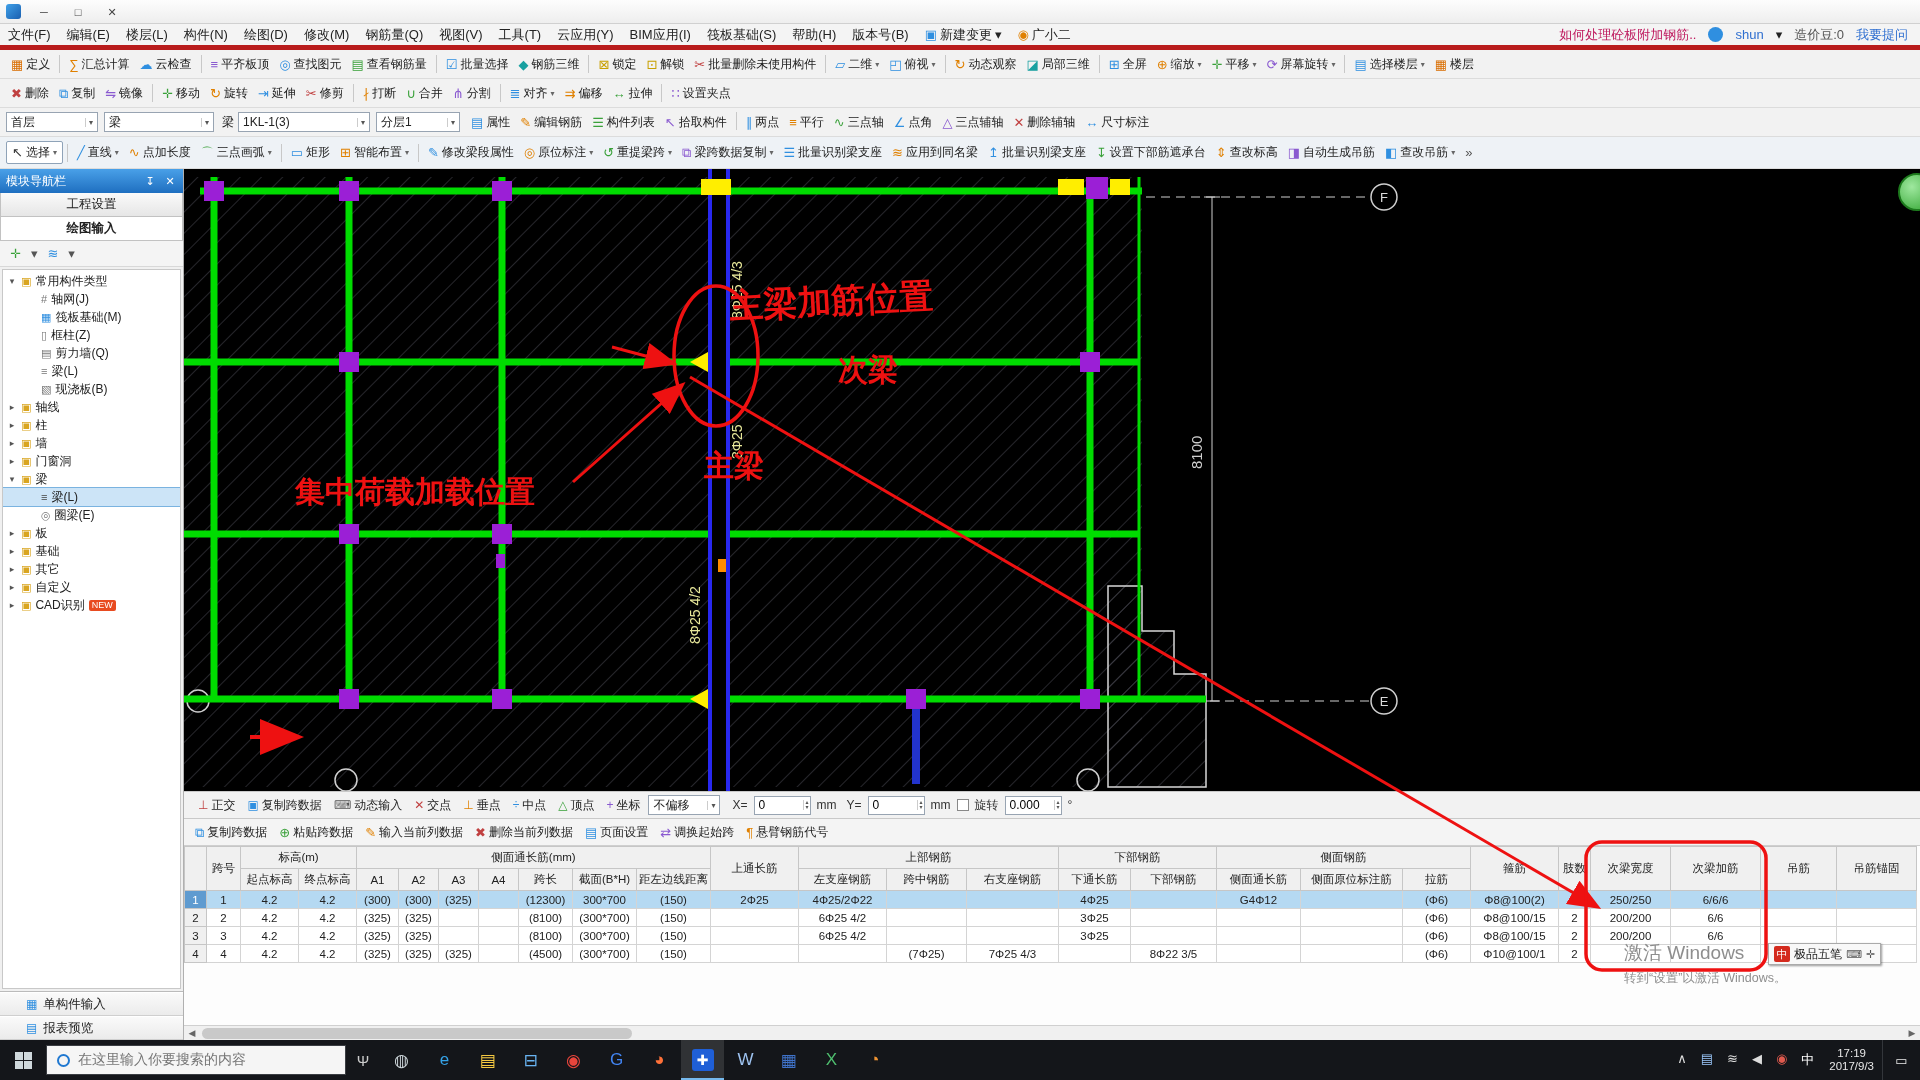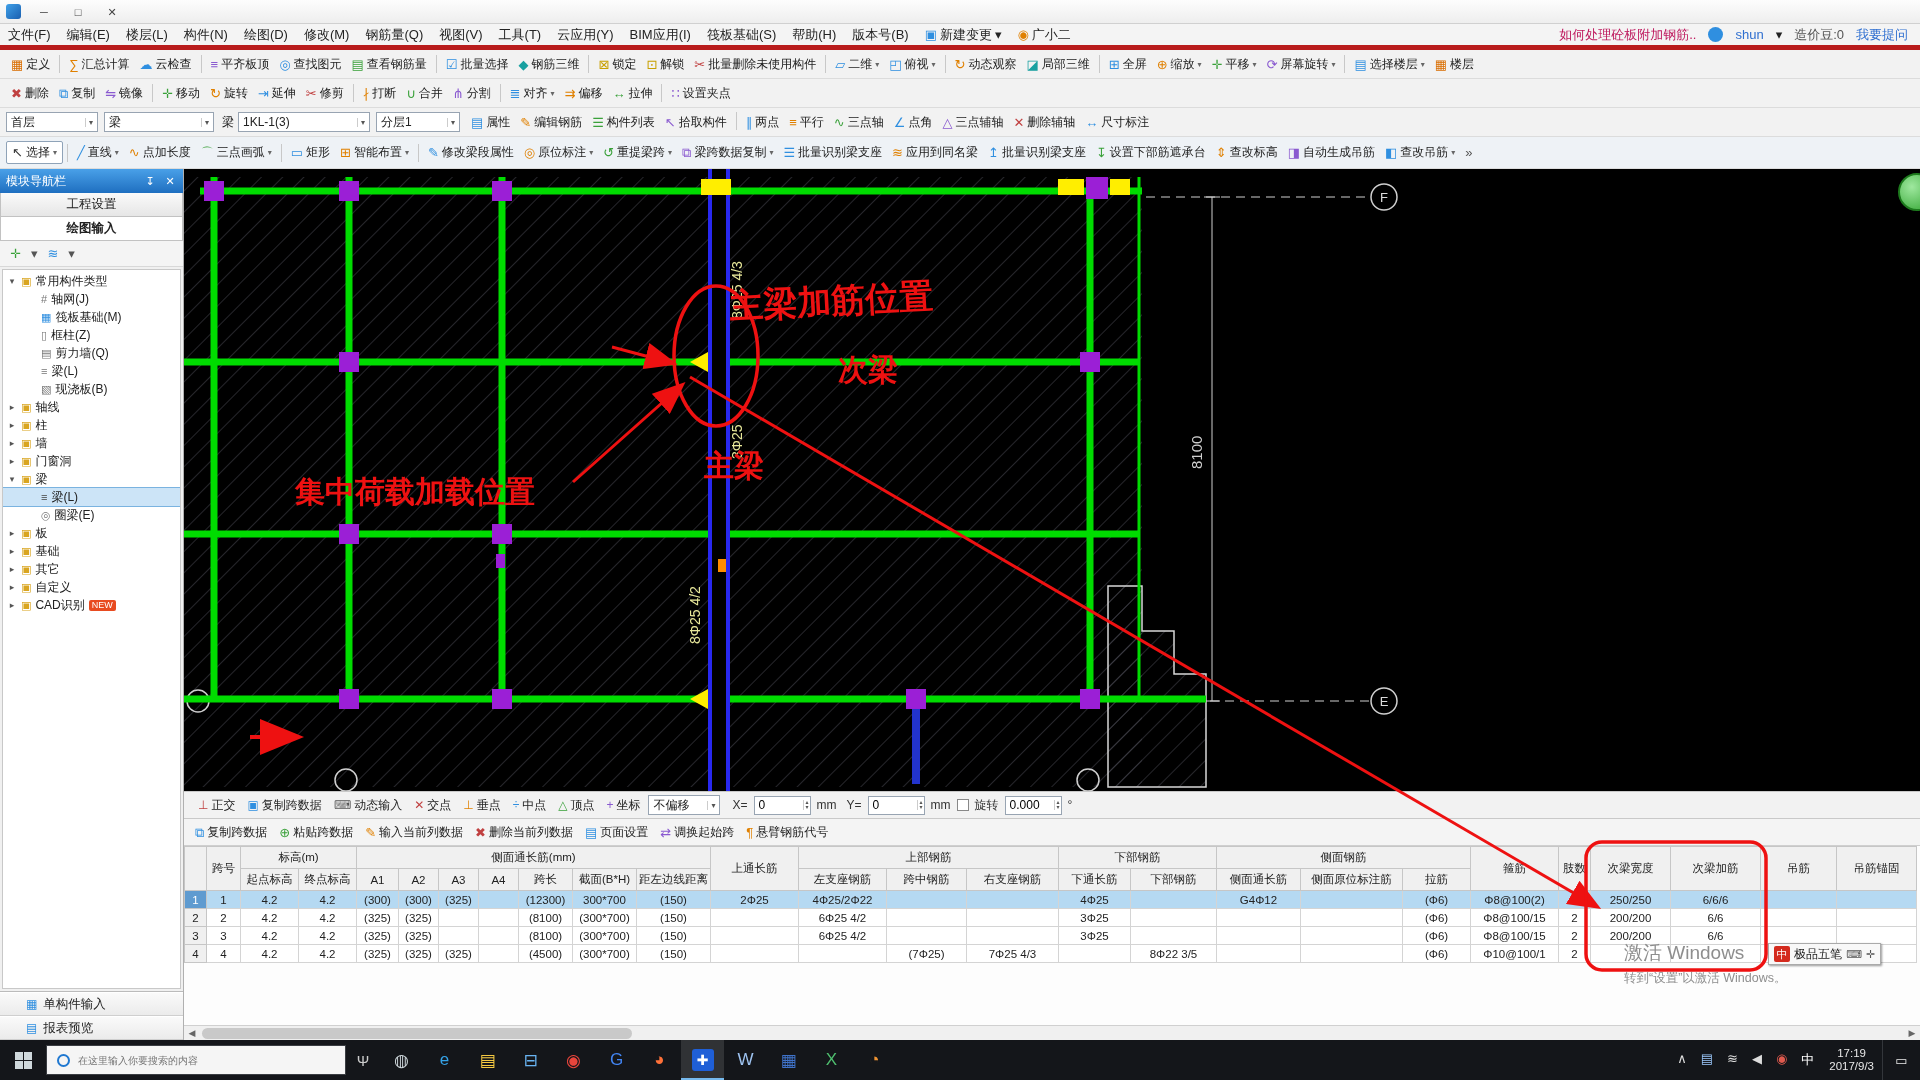--- a/index.html
+++ b/index.html
@@ -100,21 +100,21 @@
     font-size:11.5px;color:#333;padding:0 8px;gap:18px;white-space:nowrap;}
   .statusbar .grow{flex:1;}
 
   
   .taskbar{height:40px;flex:none;background:#14161a;display:flex;align-items:center;color:#e8e8e8;}
   .start{width:46px;height:40px;display:flex;align-items:center;justify-content:center;flex:none;}
   .winlogo{width:17px;height:17px;display:grid;grid-template-columns:8px 8px;grid-template-rows:8px 8px;gap:1px;}
   .winlogo div{background:#cfd8dc;}
   .tb-search{width:300px;height:30px;background:#f5f5f5;display:flex;align-items:center;gap:8px;padding:0 10px;flex:none;border:1px solid #3a3d42;}
   .search-circle{width:13px;height:13px;border:2px solid #1f78d1;border-radius:50%;flex:none;}
-  .tb-search input{flex:1;border:none;outline:none;background:transparent;font-size:10px;color:#555;font-family:Liberation Sans, sans-serif;}
+  .tb-search input{flex:1;border:none;outline:none;background:transparent;font-size:14px;color:#555;font-family:Liberation Mono, monospace;}
   .mic{width:34px;text-align:center;font-size:15px;color:#ccc;flex:none;}
   .apps{display:flex;height:40px;}
   .app{width:43px;display:flex;align-items:center;justify-content:center;font-size:17px;}
   .app.active{background:rgba(255,255,255,.12);box-shadow:inset 0 -2px 0 #76b9ed;}
   .chip{width:22px;height:22px;line-height:22px;text-align:center;border-radius:3px;font-size:14px;}
   .tray{margin-left:auto;display:flex;align-items:center;height:40px;}
   .tray-icon{padding:0 7px;font-size:13px;color:#ddd;}
   .clock{text-align:center;font-size:11.5px;line-height:13px;padding:0 8px;}
   .notif{width:38px;height:40px;display:flex;align-items:center;justify-content:center;border-left:1px solid #33363b;font-size:13px;}
 

